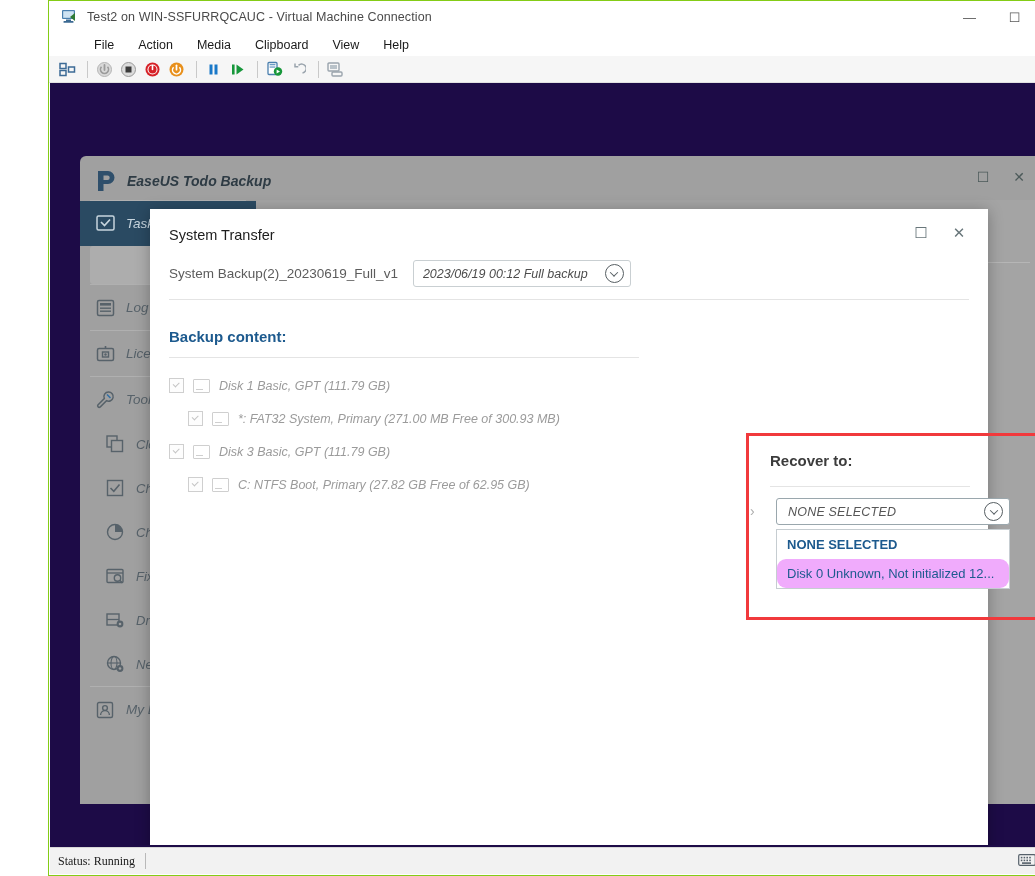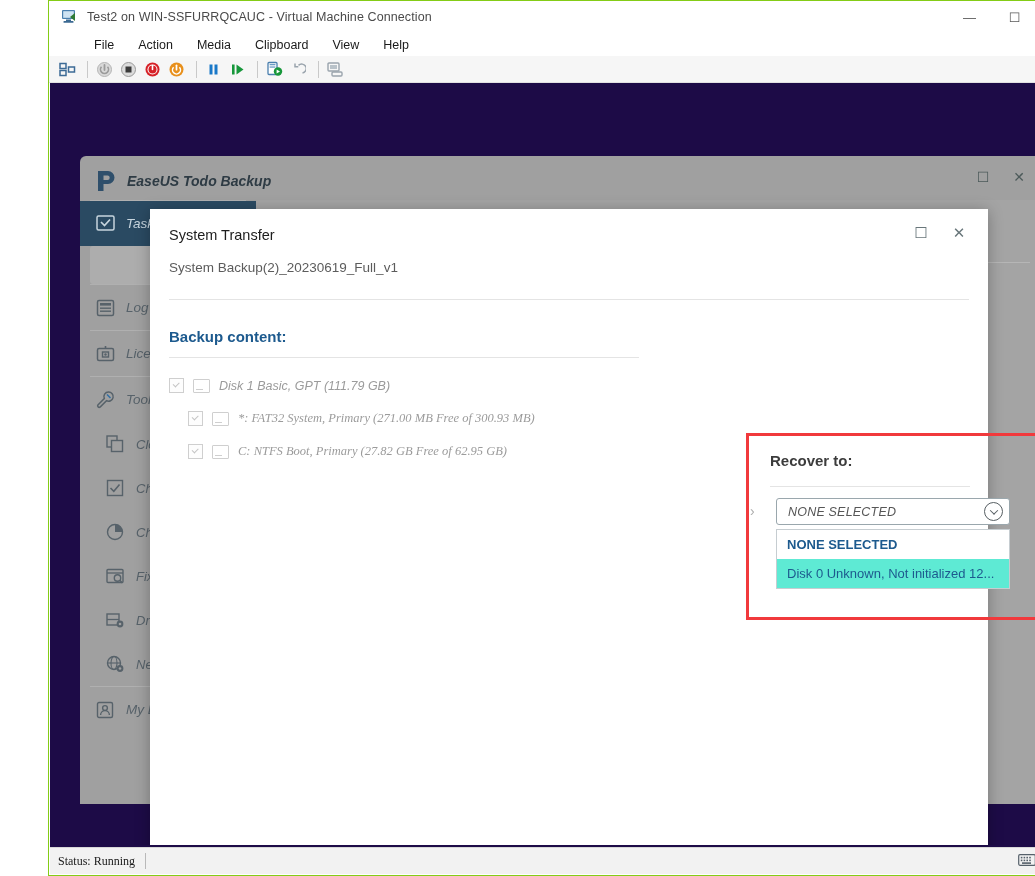--- a/index.html
+++ b/index.html
@@ -83,21 +83,21 @@
 
   .dlg-rule{position:absolute;left:19px;top:90px;width:800px;height:1px;background:#e4e4e4;}
 
   
   .sec-title{position:absolute;font-size:15px;font-weight:bold;color:#1d5a8e;}
   .sec-rule{position:absolute;height:1px;background:#e4e4e4;}
 
   .tree{position:absolute;left:19px;top:160px;width:560px;}
   .tnode{display:flex;align-items:center;height:33px;font-size:12.5px;color:#9b9b9b;
     font-style:italic;}
-  .tnode.child{padding-left:19px;font-family:Liberation Serif, serif;}
+  .tnode.child{padding-left:19px;}
   .tchk{width:13px;height:13px;border:1px solid #cfcfcf;background:#fdfdfd;margin-right:9px;
     flex:0 0 13px;position:relative;}
   .tchk:after{content:"";position:absolute;left:3px;top:3px;width:5px;height:2.5px;
     border-left:1.3px solid #c4c4c4;border-bottom:1.3px solid #c4c4c4;transform:rotate(-45deg);}
   .tdisk{width:15px;height:12px;border:1.2px solid #cfcfcf;border-radius:1px;margin-right:9px;
     flex:0 0 15px;position:relative;}
   .tdisk:after{content:"";position:absolute;left:2px;bottom:1.5px;width:7px;height:1.2px;
     background:#cfcfcf;}
 
   
@@ -109,21 +109,21 @@
 
   .sel-box{position:absolute;left:626px;top:289px;width:234px;height:27px;
     border:1px solid #9aa7ad;border-radius:3px;background:#fff;display:flex;align-items:center;
     padding:0 6px 0 11px;box-sizing:border-box;}
   .sel-text{font-size:12.5px;color:#565656;font-style:italic;flex:1;letter-spacing:.2px;}
 
   .sel-list{position:absolute;left:626px;top:320px;width:234px;border:1px solid #c6cdd1;
     background:#fff;box-sizing:border-box;}
   .sel-opt{height:29px;display:flex;align-items:center;padding-left:10px;
     font-size:13px;color:#1d5a8e;font-weight:bold;box-sizing:border-box;}
-  .sel-opt.hl{background:#5eead4;font-weight:normal;}
+  .sel-opt.hl{background:#f0abfc;font-weight:normal;border-radius:9px;}
 
   
   .statusbar{position:absolute;left:1px;bottom:1px;width:1032px;height:27px;background:#f2f2f2;
     border-top:1px solid #d7d7d7;display:flex;align-items:center;box-sizing:border-box;font-family:Liberation Serif, serif;}
   .status-text{font-size:12px;color:#1a1a1a;padding-left:8px;padding-right:10px;}
   .status-sep{width:1px;height:16px;background:#b9b9b9;}
   .status-icons{margin-left:auto;display:flex;align-items:center;gap:7px;padding-right:12px;}
   .vm-bottom-strip{position:absolute;left:1px;bottom:28px;width:1032px;height:2px;background:#1d0b47;}
 </style>
 </head>
@@ -376,36 +376,45 @@
       </div>
     </div>
 
     <div class="dialog">
       <div class="dlg-title">System Transfer</div>
       <div class="dlg-ctrl" style="right:52px">☐</div>
       <div class="dlg-ctrl" style="right:14px">✕</div>
 
       <div class="backup-row">
         <span class="backup-name">System Backup(2)_20230619_Full_v1</span>
+        <div class="version-box">
+          <span class="version-text">2023/06/19 00:12 Full backup</span>
+          <span class="chev"></span>
+        </div>
       </div>
       <div class="dlg-rule"></div>
 
       <div class="sec-title" style="left:19px;top:119px">Backup content:</div>
       <div class="sec-rule" style="left:19px;top:148px;width:470px"></div>
 
       <div class="tree">
         <div class="tnode">
           <span class="tchk"></span>
           <span class="tdisk"></span>
           <span>Disk 1 Basic, GPT (111.79 GB)</span>
         </div>
         <div class="tnode child">
           <span class="tchk"></span>
           <span class="tdisk"></span>
           <span>*: FAT32 System, Primary (271.00 MB Free of 300.93 MB)</span>
+        </div>
+        <div class="tnode">
+          <span class="tchk"></span>
+          <span class="tdisk"></span>
+          <span>Disk 3 Basic, GPT (111.79 GB)</span>
         </div>
         <div class="tnode child">
           <span class="tchk"></span>
           <span class="tdisk"></span>
           <span>C: NTFS Boot, Primary (27.82 GB Free of 62.95 GB)</span>
         </div>
       </div>
 
       <div class="recover-box"></div>
       <div class="rec-title">Recover to:</div>

